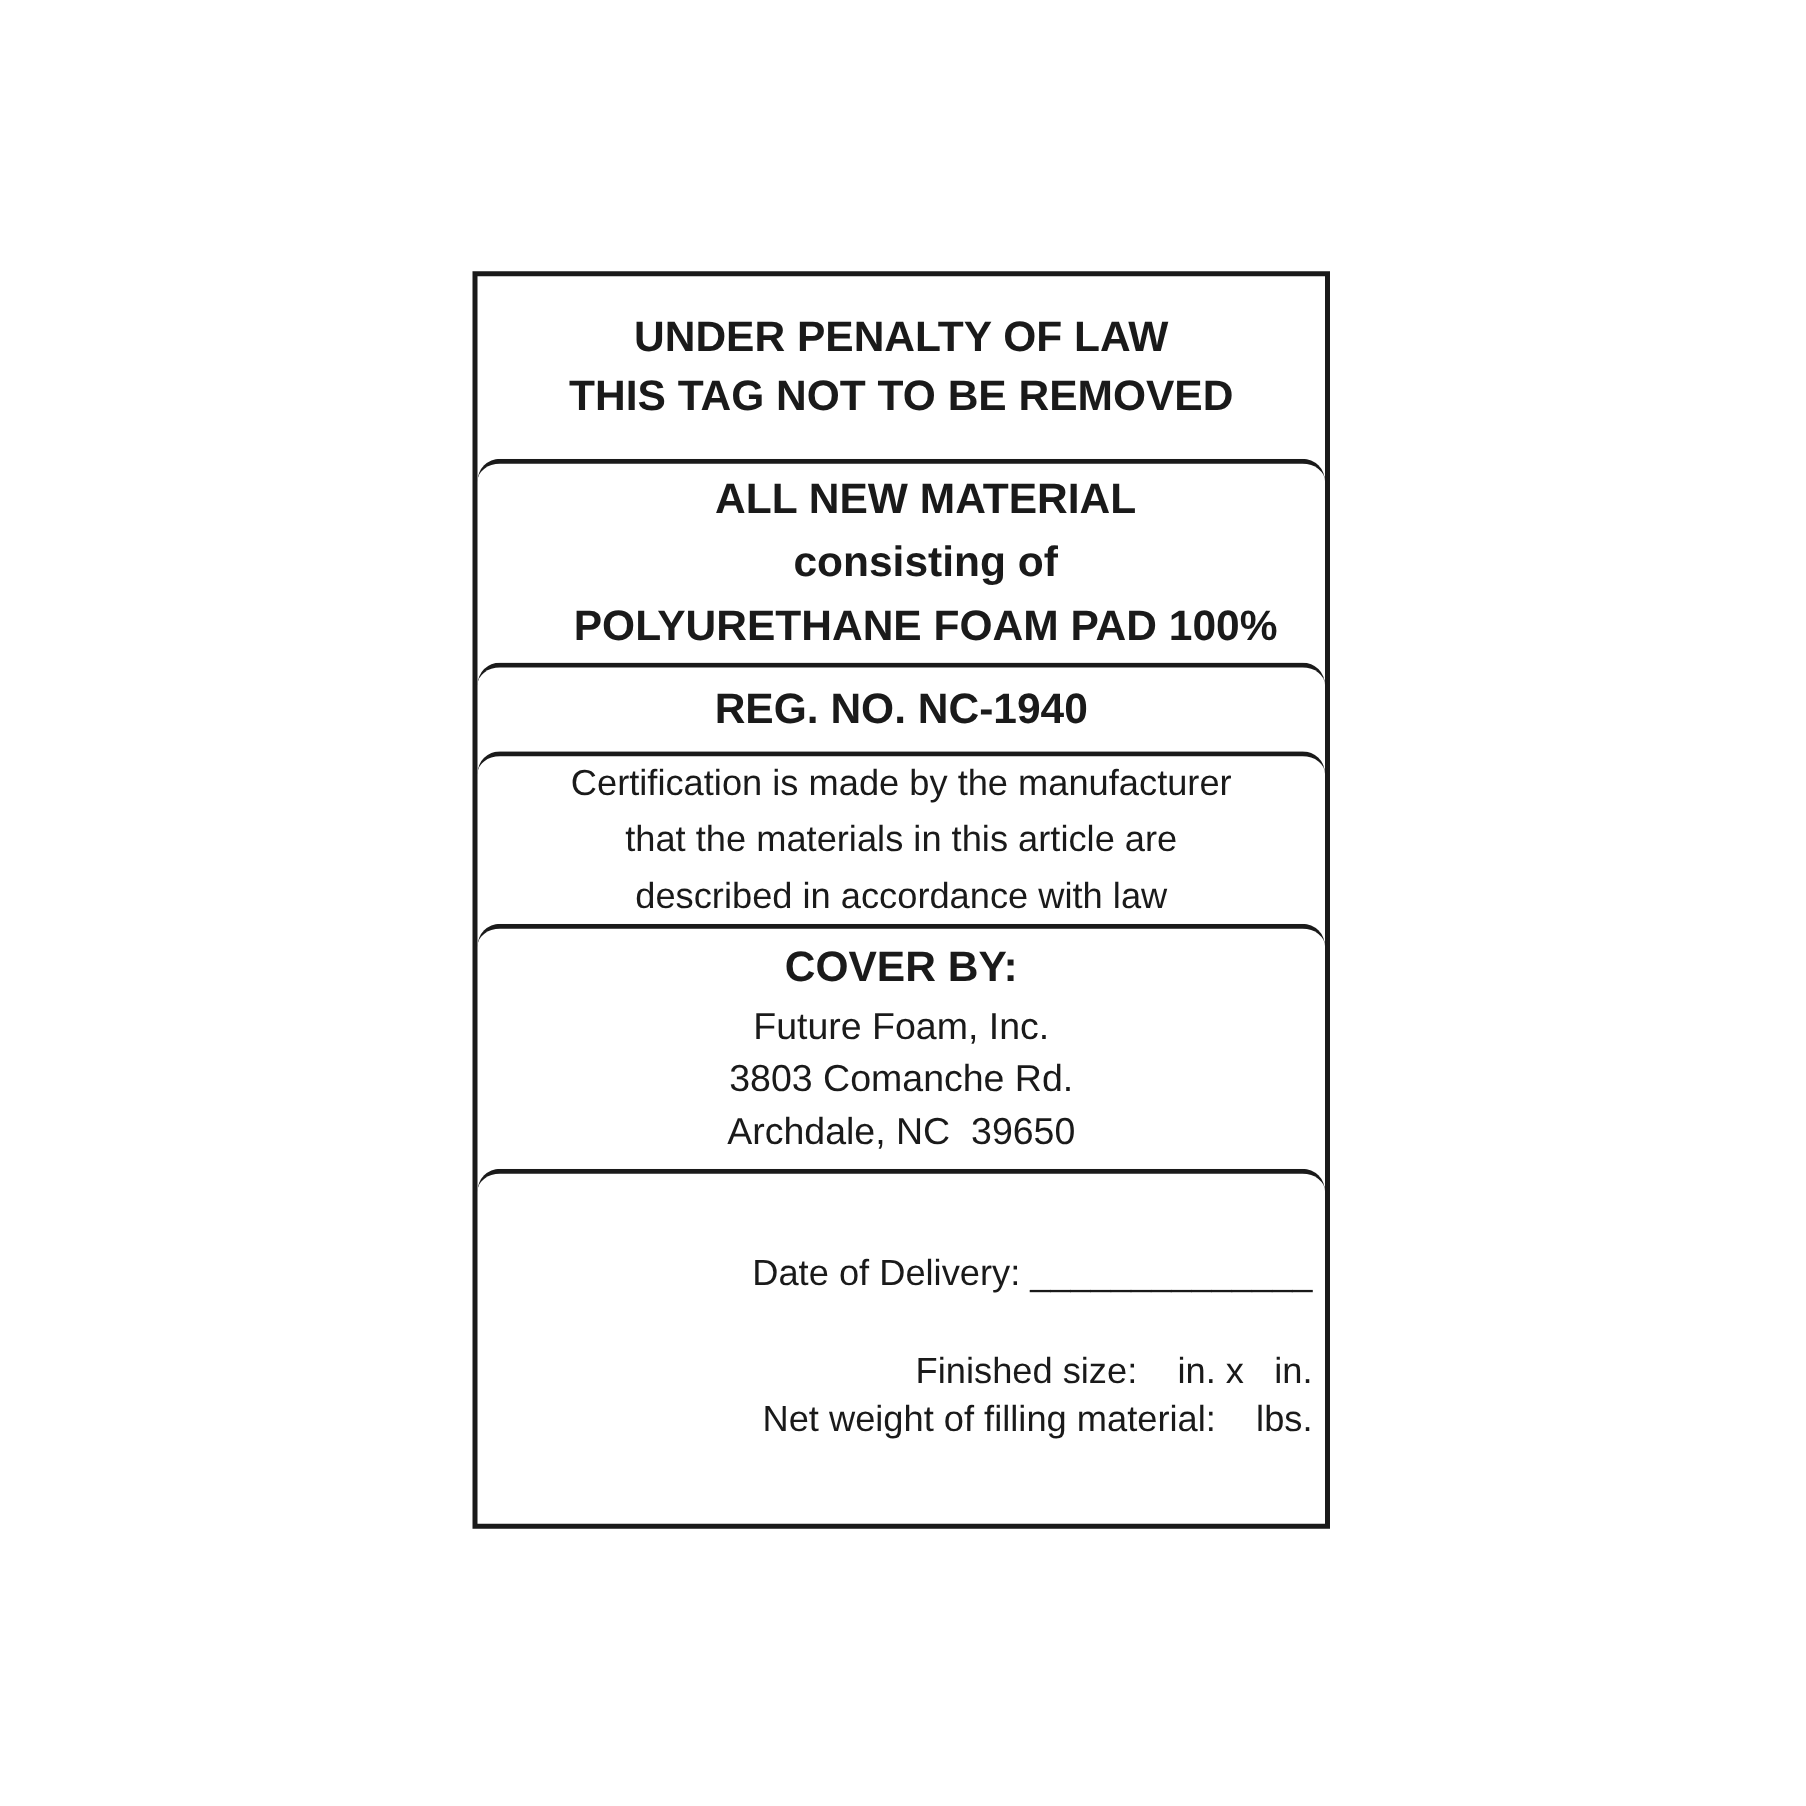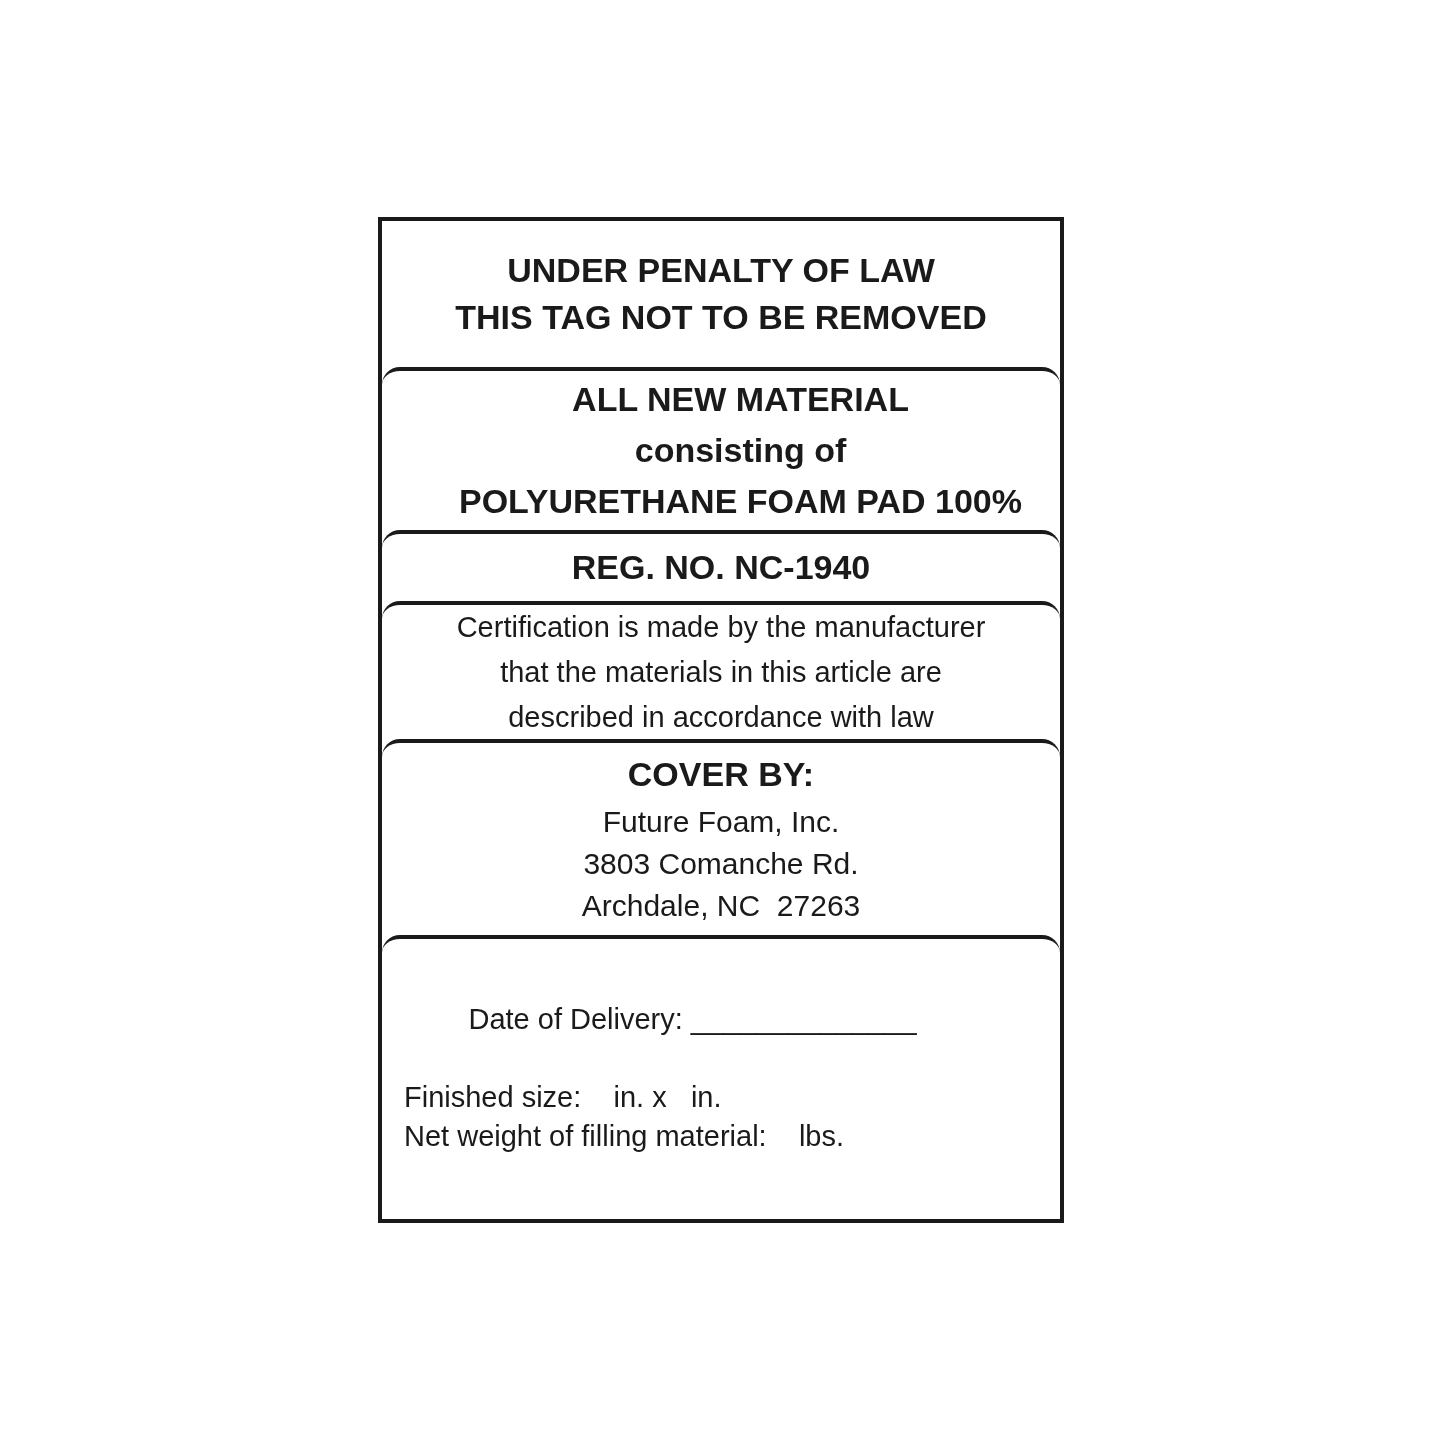--- a/index.html
+++ b/index.html
@@ -34,21 +34,21 @@
     border-radius: 18px;
   }
   .sec + .sec { border-top: 4px solid #1a1a1a; }
   .sec-penalty  { height: 146px; }
   .sec-material { height: 163px; padding-left: 39px; }
   .sec-reg      { height: 71px;  }
   .sec-cert     { height: 138px; }
   .sec-madeby   { height: 196px; }
   .sec-delivery {
     flex: 1;
-    align-items: flex-start;
+    align-items: flex-end;
     justify-content: flex-start;
     text-align: left;
     padding: 22px 10px 14px 22px;
   }
   .bold-lg {
     font-weight: bold;
     font-size: 34px;
     line-height: 47px;
     white-space: pre-wrap;
   }
@@ -111,21 +111,21 @@
     <section class="sec sec-cert">
       <div class="regular-line">Certification is made by the manufacturer</div>
       <div class="regular-line">that the materials in this article are</div>
       <div class="regular-line">described in accordance with law</div>
     </section>
 
     <section class="sec sec-madeby">
       <div class="madeby-heading">COVER BY:</div>
       <div class="madeby-line">Future Foam, Inc.</div>
       <div class="madeby-line">3803 Comanche Rd.</div>
-      <div class="madeby-line">Archdale, NC  27263</div>
+      <div class="madeby-line">Archdale, NC  39650</div>
     </section>
 
     <section class="sec sec-delivery">
       <div class="fill-line">
         <span>Date of Delivery:</span><span class="date-blank">______________</span>
       </div>
       <div class="fill-line">Finished size:    in. x   in.</div>
       <div class="fill-line">Net weight of filling material:    lbs.</div>
 
     </section>

